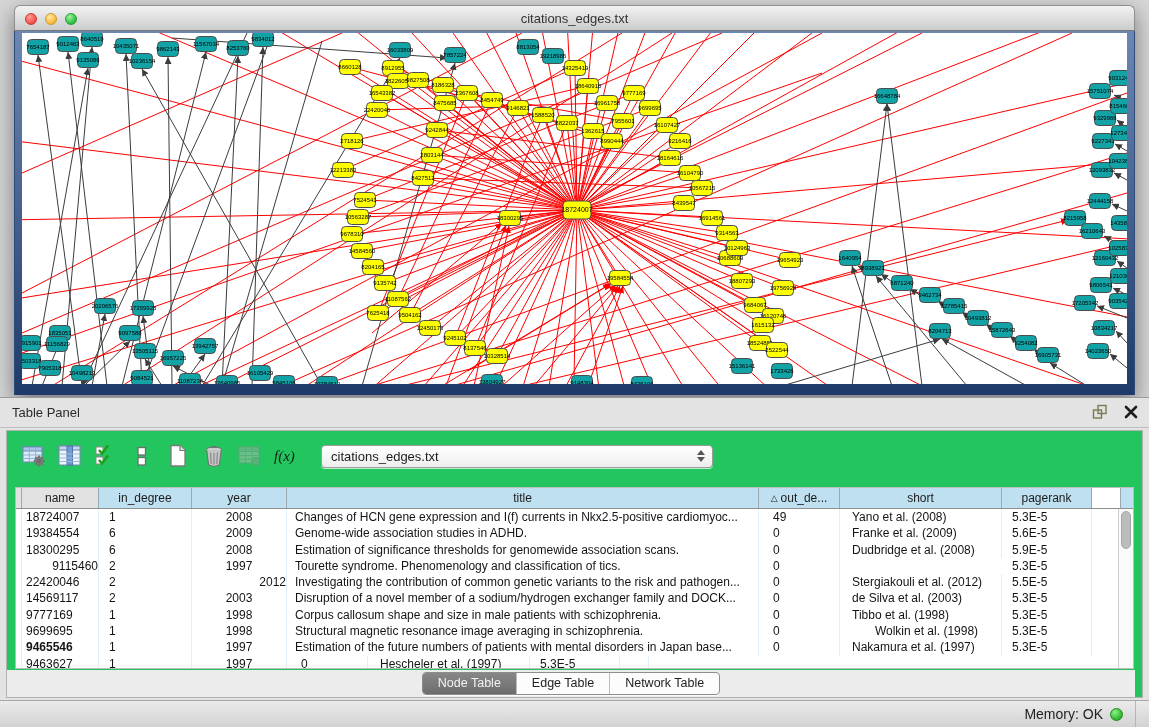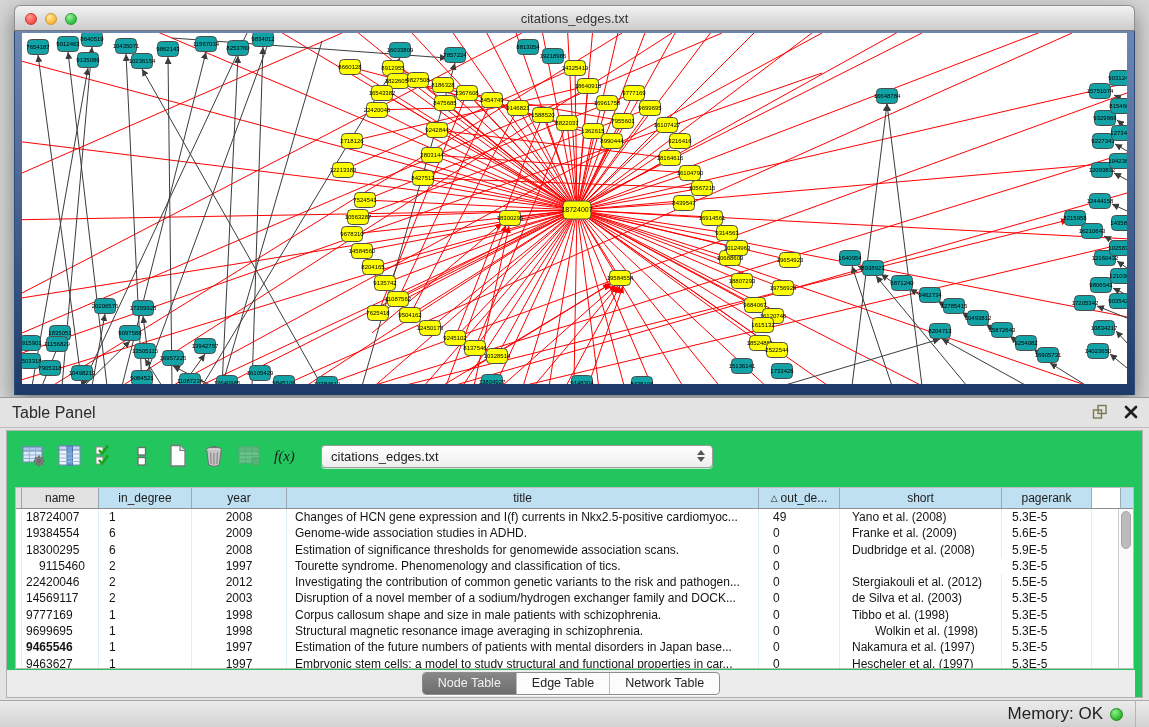--- a/index.html
+++ b/index.html
@@ -21,21 +21,21 @@
   .light.red    { background:radial-gradient(circle at 35% 30%, #ff9d96, #f85850 60%, #d8362e); border:1px solid #ca3a32;}
   .light.yellow { background:radial-gradient(circle at 35% 30%, #ffe9a8, #fdbd41 60%, #e09e23); border:1px solid #cf9a2d;}
   .light.green  { background:radial-gradient(circle at 35% 30%, #a6f0a2, #35c649 60%, #1fa32f); border:1px solid #2b9e35;}
   .title { text-align:center; line-height:25px; font-size:13px; color:#333; }
   .net-frame { position:absolute; top:26px; left:0; right:0; bottom:0;
                background:linear-gradient(#6d87b4,#1d3a69); border-left:1px solid #2d4a78; border-right:1px solid #2d4a78;}
   .net-canvas { position:absolute; left:7px; right:7px; top:2px; bottom:11px; background:#fff; overflow:hidden; }
   
   .table-panel { position:absolute; left:0; top:397px; width:1149px; height:330px; background:#e3e3e3; border-top:1px solid #9a9a9a; }
   .tp-header { height:30px; position:relative; border-bottom:1px solid #bdbdbd; }
-  .tp-title { font-size:16px; line-height:30px; padding-left:12px; color:#2a2a2a; }
+  .tp-title { font-size:13px; line-height:30px; padding-left:12px; color:#2a2a2a; }
   .tp-hicons { position:absolute; right:10px; top:5px; display:flex; gap:14px; align-items:center; }
   .tp-body { position:absolute; left:6px; right:6px; top:32px; height:268px;
              border:1px solid #b2b2b2; background:#22c55e; }
   .toolbar { height:50px; display:flex; align-items:center; padding-left:12px; }
   .tbtn { width:30px; height:30px; margin-right:6px; display:flex; align-items:center; justify-content:center; border-radius:4px; }
   .combo { margin-left:14px; width:392px; height:23px; border:1px solid #9d9d9d; border-radius:4px;
            background:linear-gradient(#ffffff,#eeeeee); display:flex; align-items:center;
            font-size:13px; padding-left:9px; position:relative; box-shadow:0 1px 0 rgba(255,255,255,.7); }
   .combo-arrows { position:absolute; right:7px; top:4px; display:flex; flex-direction:column; gap:2px; }
   .combo-arrows i { display:block; width:0; height:0; border-left:4px solid transparent; border-right:4px solid transparent; }
@@ -53,21 +53,21 @@
   .vthumb { position:absolute; top:2px; left:2px; width:10px; height:38px; background:#bcbcbc; border-radius:6px; border:1px solid #a8a8a8; }
   .tabbar { position:absolute; left:0; right:7px; bottom:0; height:27px; display:flex; align-items:center; justify-content:center; background:#ececec; }
   .segmented { display:flex; border:1px solid #8d8d8d; border-radius:4px; overflow:hidden; background:#fcfcfc; box-shadow:0 1px 0 rgba(255,255,255,.8); }
   .seg { font-size:12.5px; padding:3px 15px 4px 15px; color:#222; border-left:1px solid #bdbdbd; }
   .seg:first-child { border-left:none; }
   .seg.sel { background:linear-gradient(#878787,#6d6d6d); color:#f2f2f2; }
   
   .statusbar { position:absolute; left:0; bottom:0; width:1149px; height:27px;
                background:linear-gradient(#ebebeb,#d2d2d2); border-top:1px solid #a8a8a8;
                display:flex; align-items:center; justify-content:flex-end; }
-  .mem-label { font-size:17px; color:#222; margin-right:7px; }
+  .mem-label { font-size:14px; color:#222; margin-right:7px; }
   .mem-dot { width:13px; height:13px; border-radius:50%; margin-right:12px;
              background:radial-gradient(circle at 35% 30%, #8cf08a, #31bb31 65%, #1d941d); border:1px solid #1d8a1d; }
   .status-div { width:14px; align-self:stretch; border-left:1px solid #b5b5b5; }
 </style>
 </head>
 <body>
 
 <div class="window">
   <div class="titlebar">
     <div class="traffic">
@@ -922,34 +922,34 @@
             <div class="td" style="width: 93px; padding-left: 10px; text-align: left;">6</div>
             <div class="td" style="width: 95px; padding-left: 0px; text-align: center;">2008</div>
             <div class="td" style="width: 472px; padding-left: 8px; text-align: left;">Estimation of significance thresholds for genomewide association scans.</div>
             <div class="td" style="width: 81px; padding-left: 14px; text-align: left;">0</div>
             <div class="td" style="width: 162px; padding-left: 12px; text-align: left;">Dudbridge et al. (2008)</div>
             <div class="td" style="width: 90px; padding-left: 10px; text-align: left;">5.9E-5</div>
             <div class="td" style="width: 29px; padding-left: 0px; text-align: left;"></div>
           </div>
           <div class="tr">
             <div class="td" style="width: 6px; padding-left: 0px; text-align: left;"></div>
-            <div class="td" style="width: 77px; padding-left: 4px; text-align: center;">9115460</div>
+            <div class="td" style="width: 77px; padding-left: 4px; text-align: right;">9115460</div>
             <div class="td" style="width: 93px; padding-left: 10px; text-align: left;">2</div>
             <div class="td" style="width: 95px; padding-left: 0px; text-align: center;">1997</div>
             <div class="td" style="width: 472px; padding-left: 8px; text-align: left;">Tourette syndrome. Phenomenology and classification of tics.</div>
             <div class="td" style="width: 81px; padding-left: 14px; text-align: left;">0</div>
             <div class="td" style="width: 162px; padding-left: 12px; text-align: left; margin-top: 17px;">Jankovic et al. (1997)</div>
             <div class="td" style="width: 90px; padding-left: 10px; text-align: left;">5.3E-5</div>
             <div class="td" style="width: 29px; padding-left: 0px; text-align: left;"></div>
           </div>
           <div class="tr">
             <div class="td" style="width: 6px; padding-left: 0px; text-align: left;"></div>
             <div class="td" style="width: 77px; padding-left: 4px; text-align: left;">22420046</div>
             <div class="td" style="width: 93px; padding-left: 10px; text-align: left;">2</div>
-            <div class="td" style="width: 95px; padding-left: 0px; text-align: center;">2012</div>
+            <div class="td" style="width: 95px; padding-left: 0px; text-align: right;">2012</div>
             <div class="td" style="width: 472px; padding-left: 8px; text-align: left;">Investigating the contribution of common genetic variants to the risk and pathogen...</div>
             <div class="td" style="width: 81px; padding-left: 14px; text-align: left;">0</div>
             <div class="td" style="width: 162px; padding-left: 12px; text-align: left;">Stergiakouli et al. (2012)</div>
             <div class="td" style="width: 90px; padding-left: 10px; text-align: left;">5.5E-5</div>
             <div class="td" style="width: 29px; padding-left: 0px; text-align: left;"></div>
           </div>
           <div class="tr">
             <div class="td" style="width: 6px; padding-left: 0px; text-align: left;"></div>
             <div class="td" style="width: 77px; padding-left: 4px; text-align: left;">14569117</div>
             <div class="td" style="width: 93px; padding-left: 10px; text-align: left;">2</div>
@@ -991,21 +991,20 @@
             <div class="td" style="width: 81px; padding-left: 14px; text-align: left;">0</div>
             <div class="td" style="width: 162px; padding-left: 12px; text-align: left;">Nakamura et al. (1997)</div>
             <div class="td" style="width: 90px; padding-left: 10px; text-align: left;">5.3E-5</div>
             <div class="td" style="width: 29px; padding-left: 0px; text-align: left;"></div>
           </div>
           <div class="tr">
             <div class="td" style="width: 6px; padding-left: 0px; text-align: left;"></div>
             <div class="td" style="width: 77px; padding-left: 4px; text-align: left;">9463627</div>
             <div class="td" style="width: 93px; padding-left: 10px; text-align: left;">1</div>
             <div class="td" style="width: 95px; padding-left: 0px; text-align: center;">1997</div>
-            <div class="td" style="width: 472px; padding-left: 8px; text-align: left;">Embryonic stem cells: a model to study structural and functional properties in car...</div>
             <div class="td" style="width: 81px; padding-left: 14px; text-align: left;">0</div>
             <div class="td" style="width: 162px; padding-left: 12px; text-align: left;">Hescheler et al. (1997)</div>
             <div class="td" style="width: 90px; padding-left: 10px; text-align: left;">5.3E-5</div>
             <div class="td" style="width: 29px; padding-left: 0px; text-align: left;"></div>
           </div>
         </div>
       <div class="vscroll">
           <div class="vthumb"></div>
         </div>
     </div>

